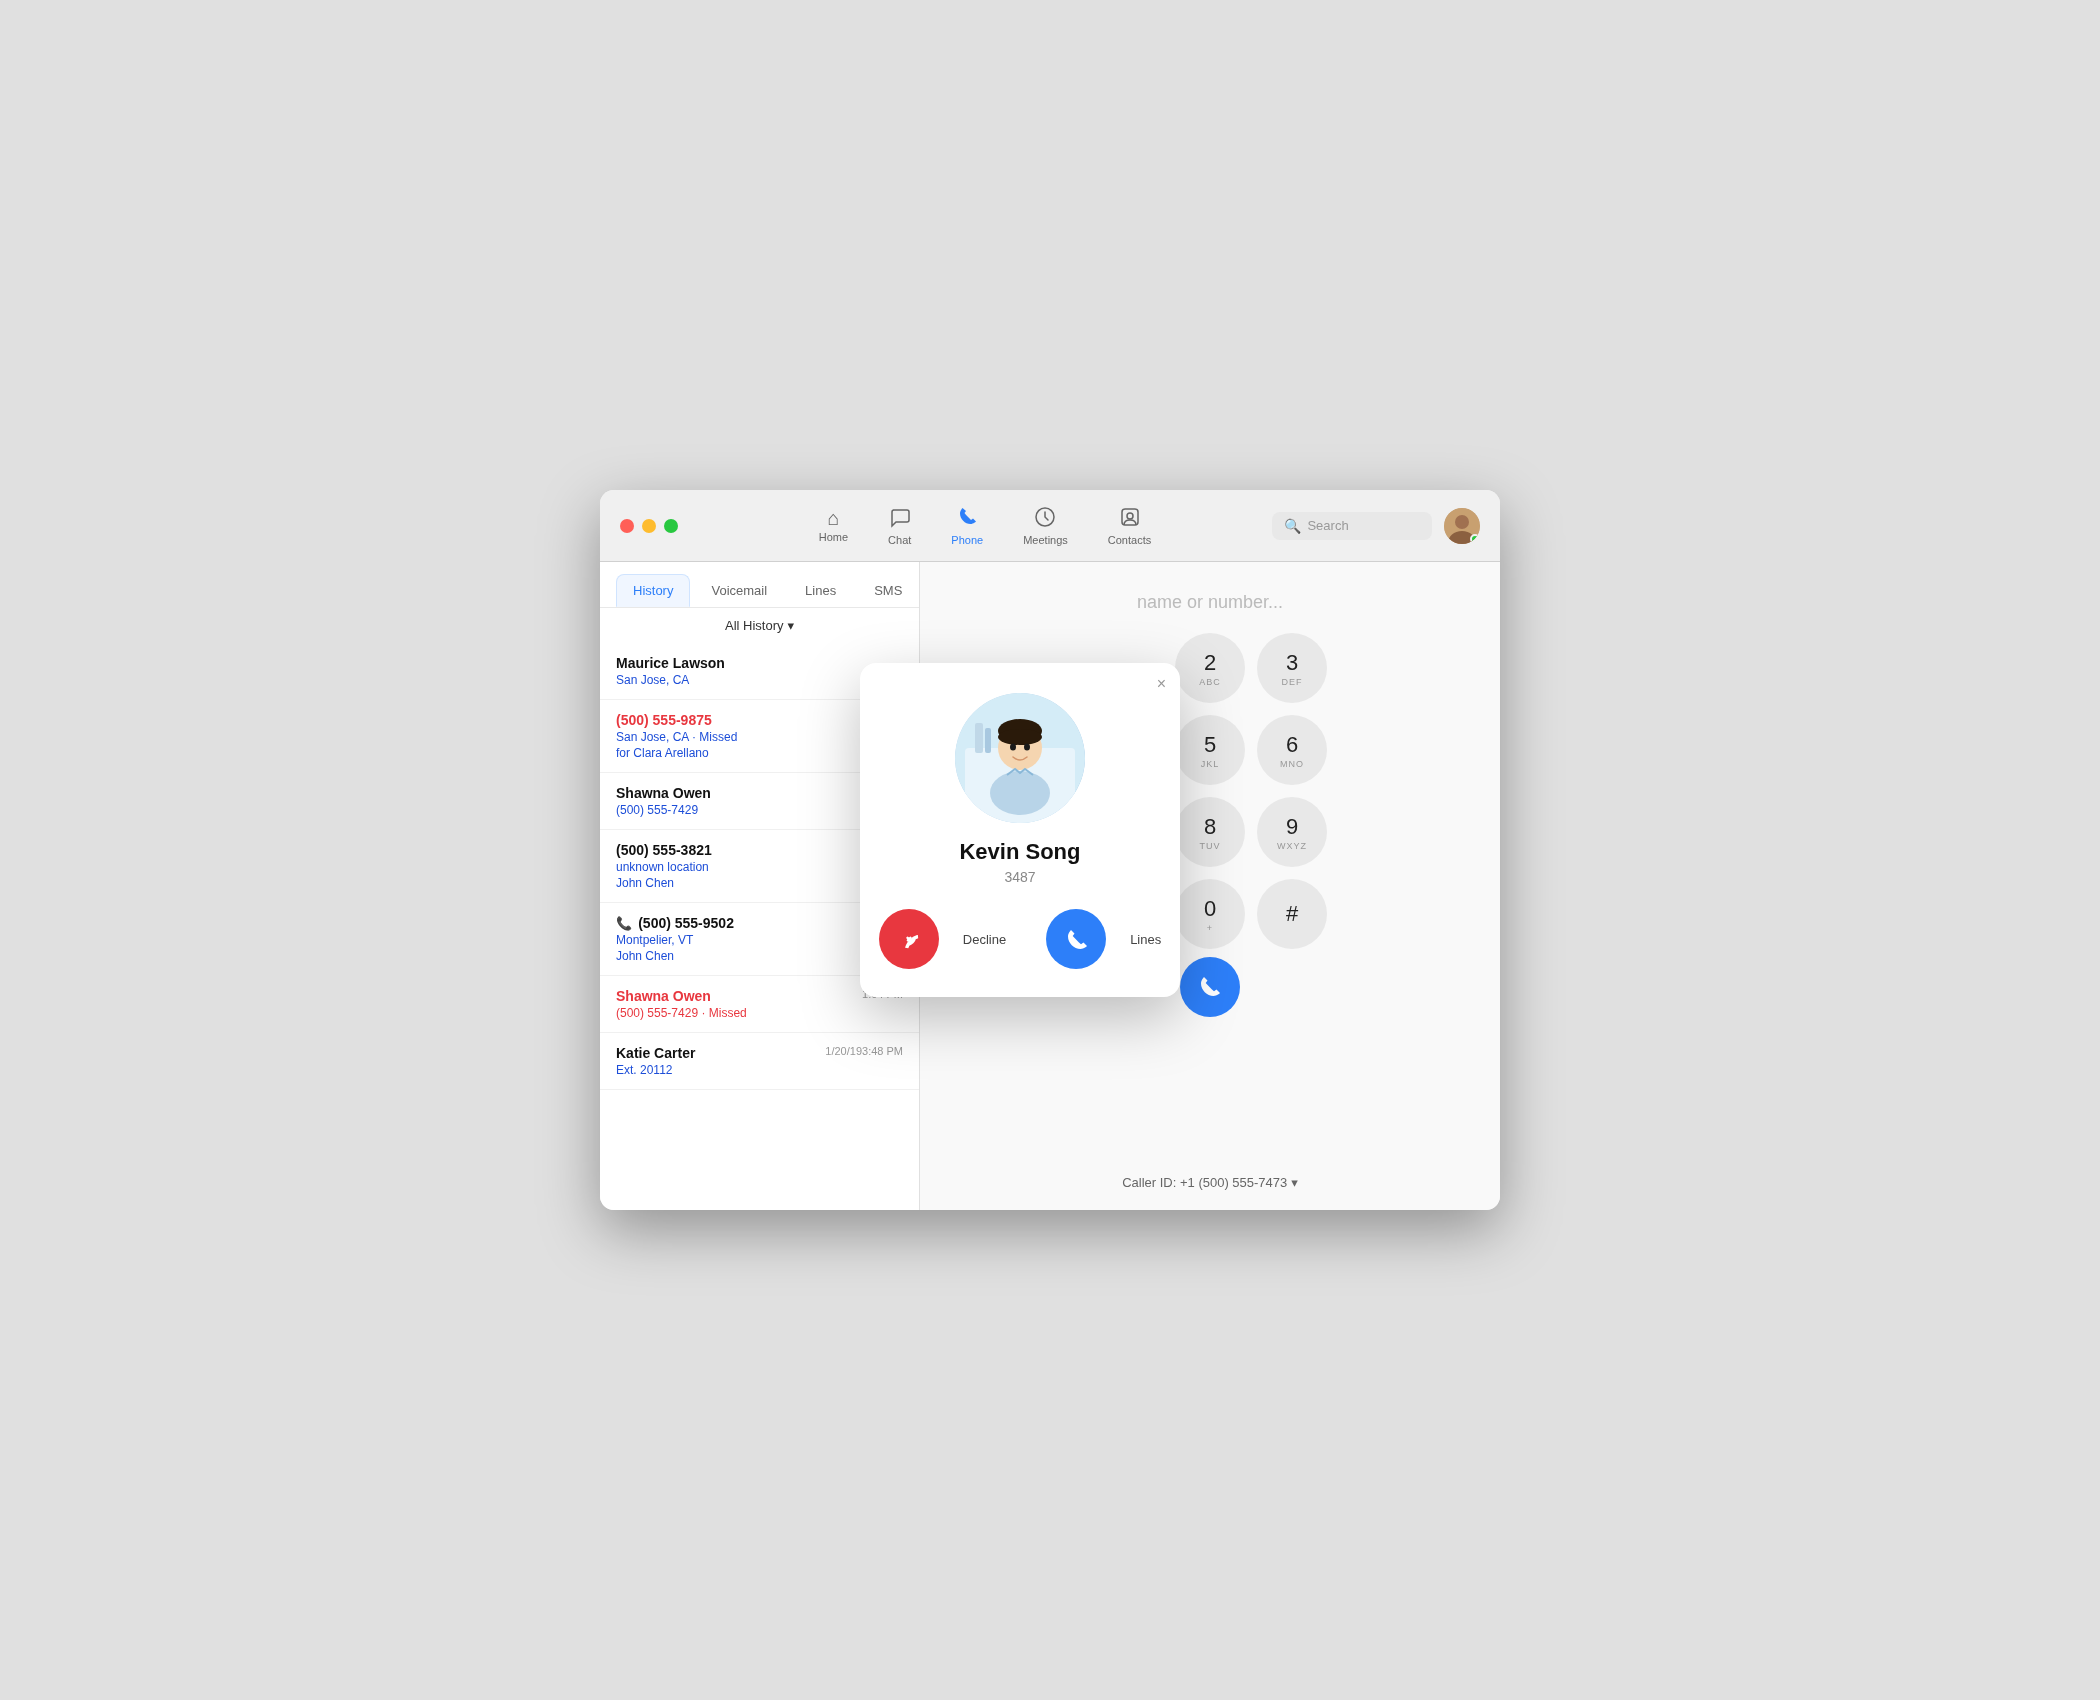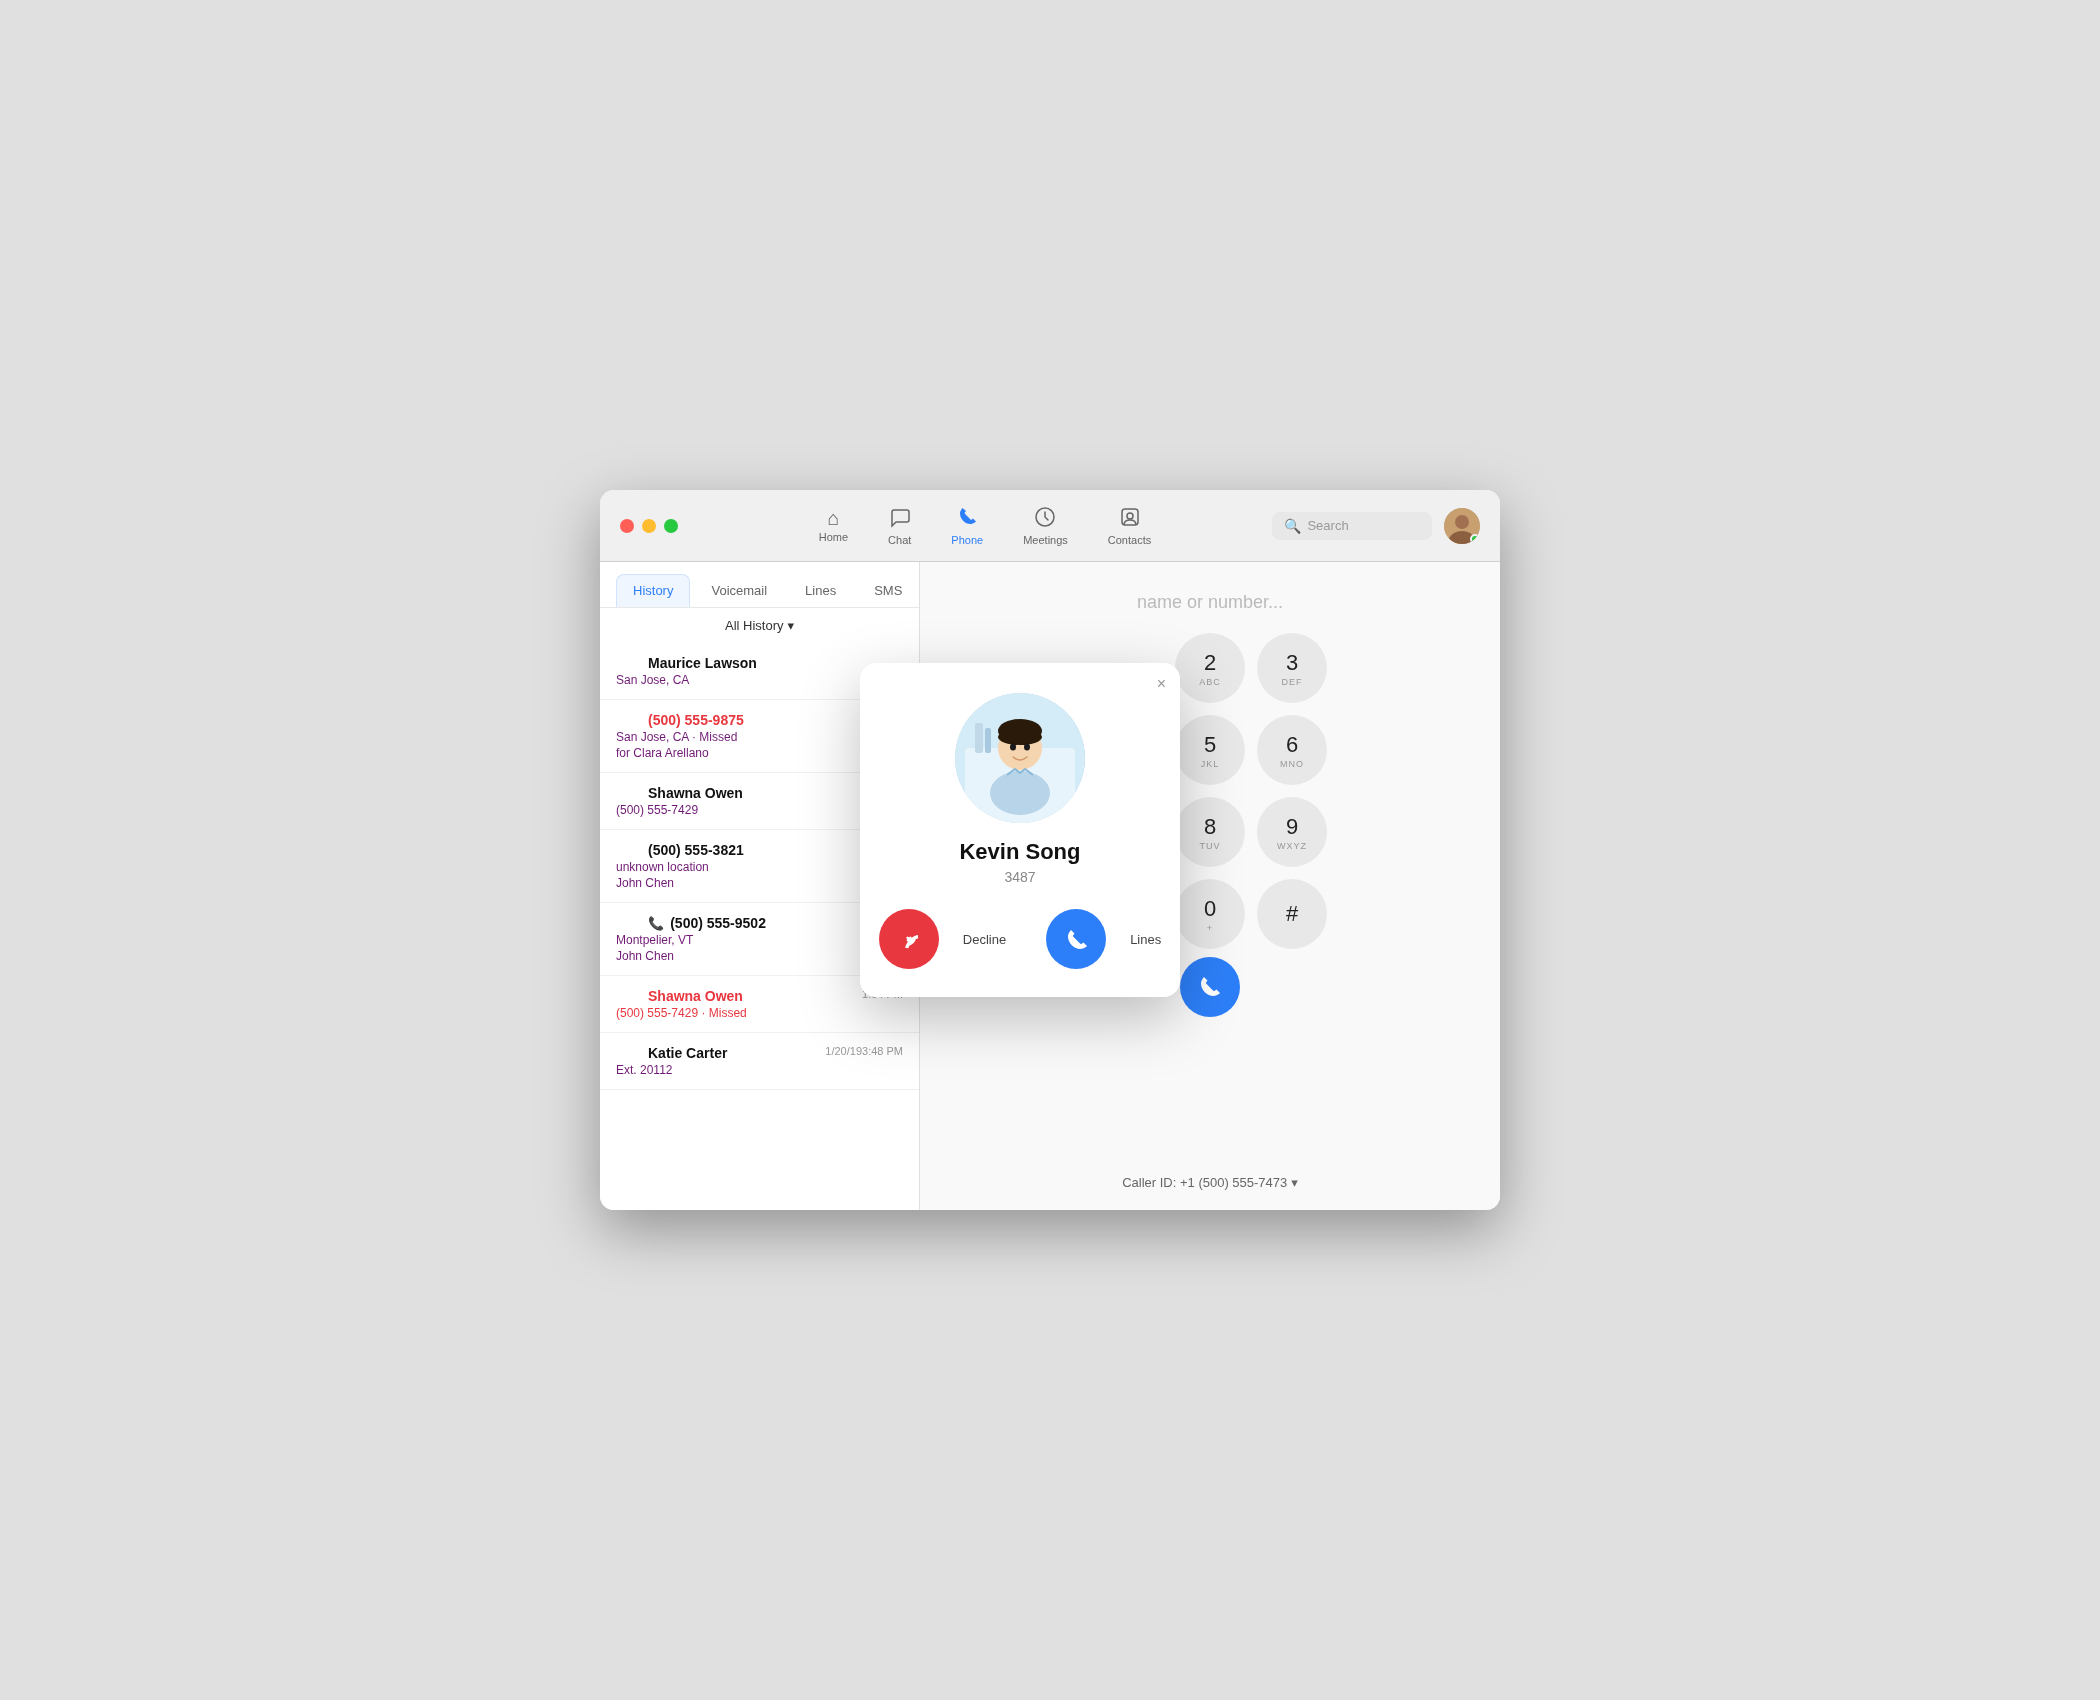--- a/index.html
+++ b/index.html
@@ -161,27 +161,26 @@
       border-bottom: 1px solid #f0f0f0;
       cursor: pointer;
     }
     .call-name {
       font-size: 14px;
       font-weight: 600;
       color: #111;
       display: flex;
       align-items: center;
       gap: 6px;
-      margin-left: 32px;
     }
     .call-name.missed { color: #e8373f; font-weight: 600; }
     .call-name .phone-icon { color: #888; font-size: 13px; }
     .call-sub {
       font-size: 12px;
-      color: #701a75;
+      color: #1d4ed8;
       margin-top: 2px;
     }
     .call-sub.missed-label { color: #e8373f; }
     .call-time {
       font-size: 11px;
       color: #999;
       float: right;
     }
     .call-header-row {
       display: flex;

